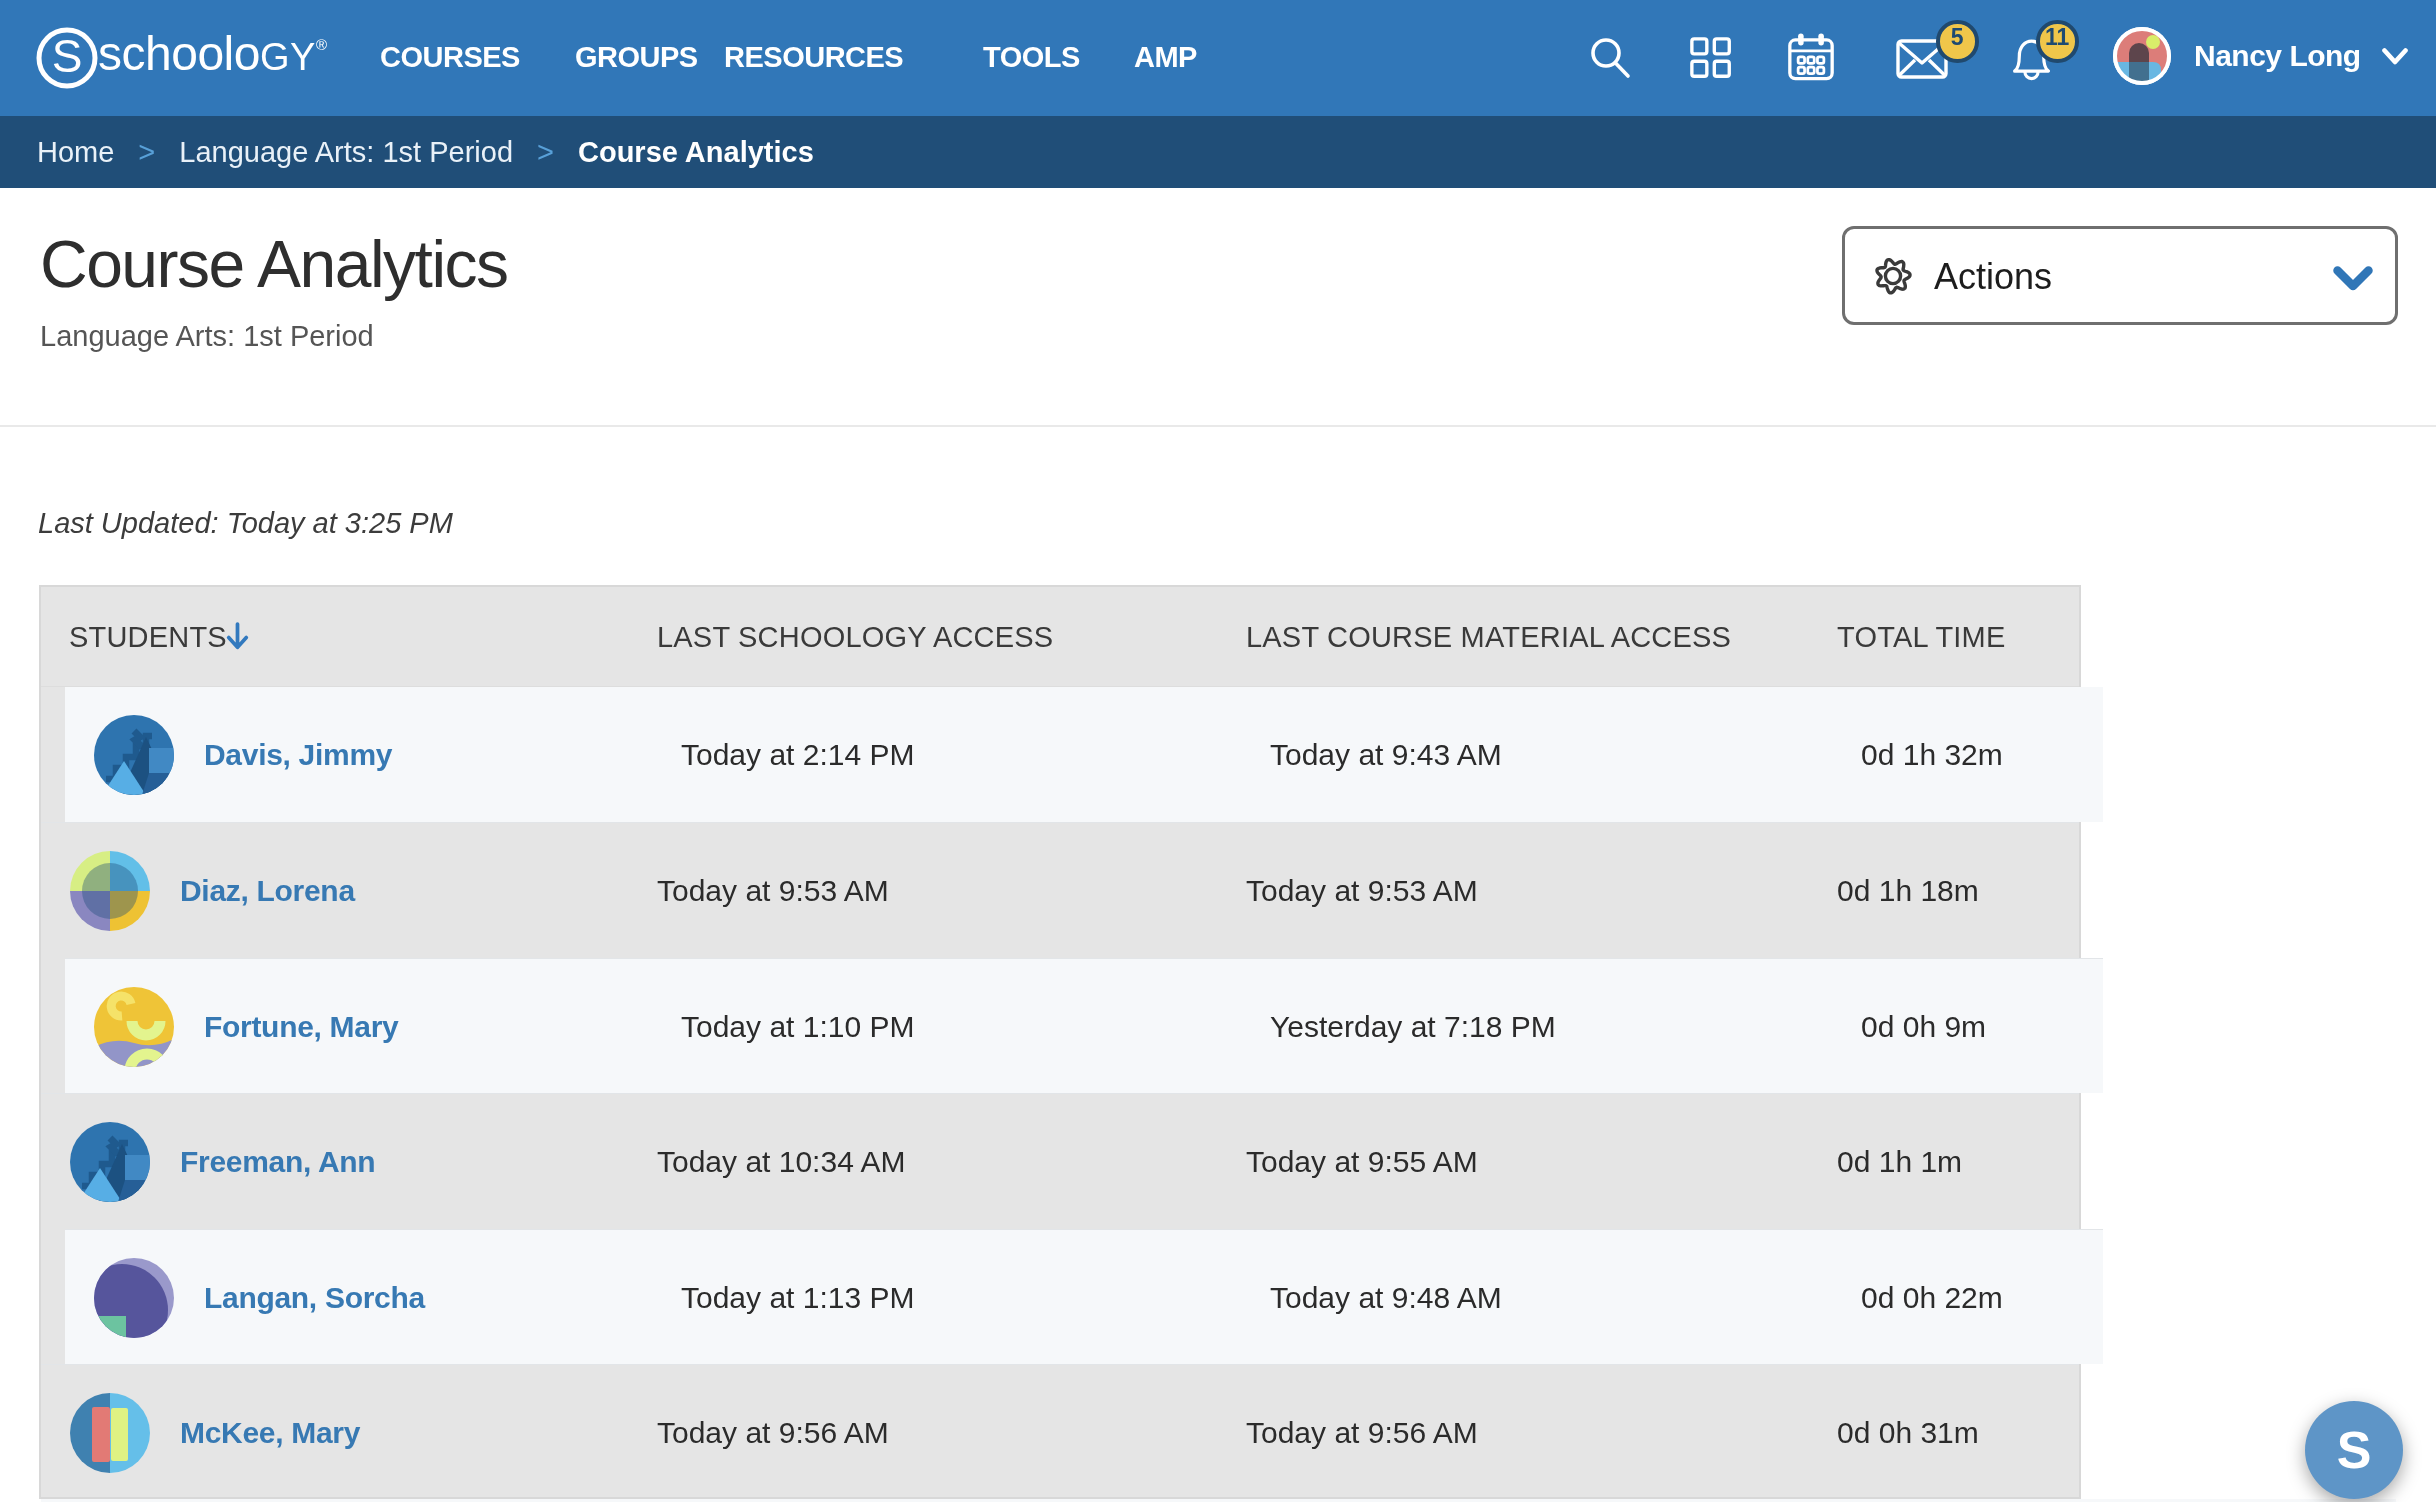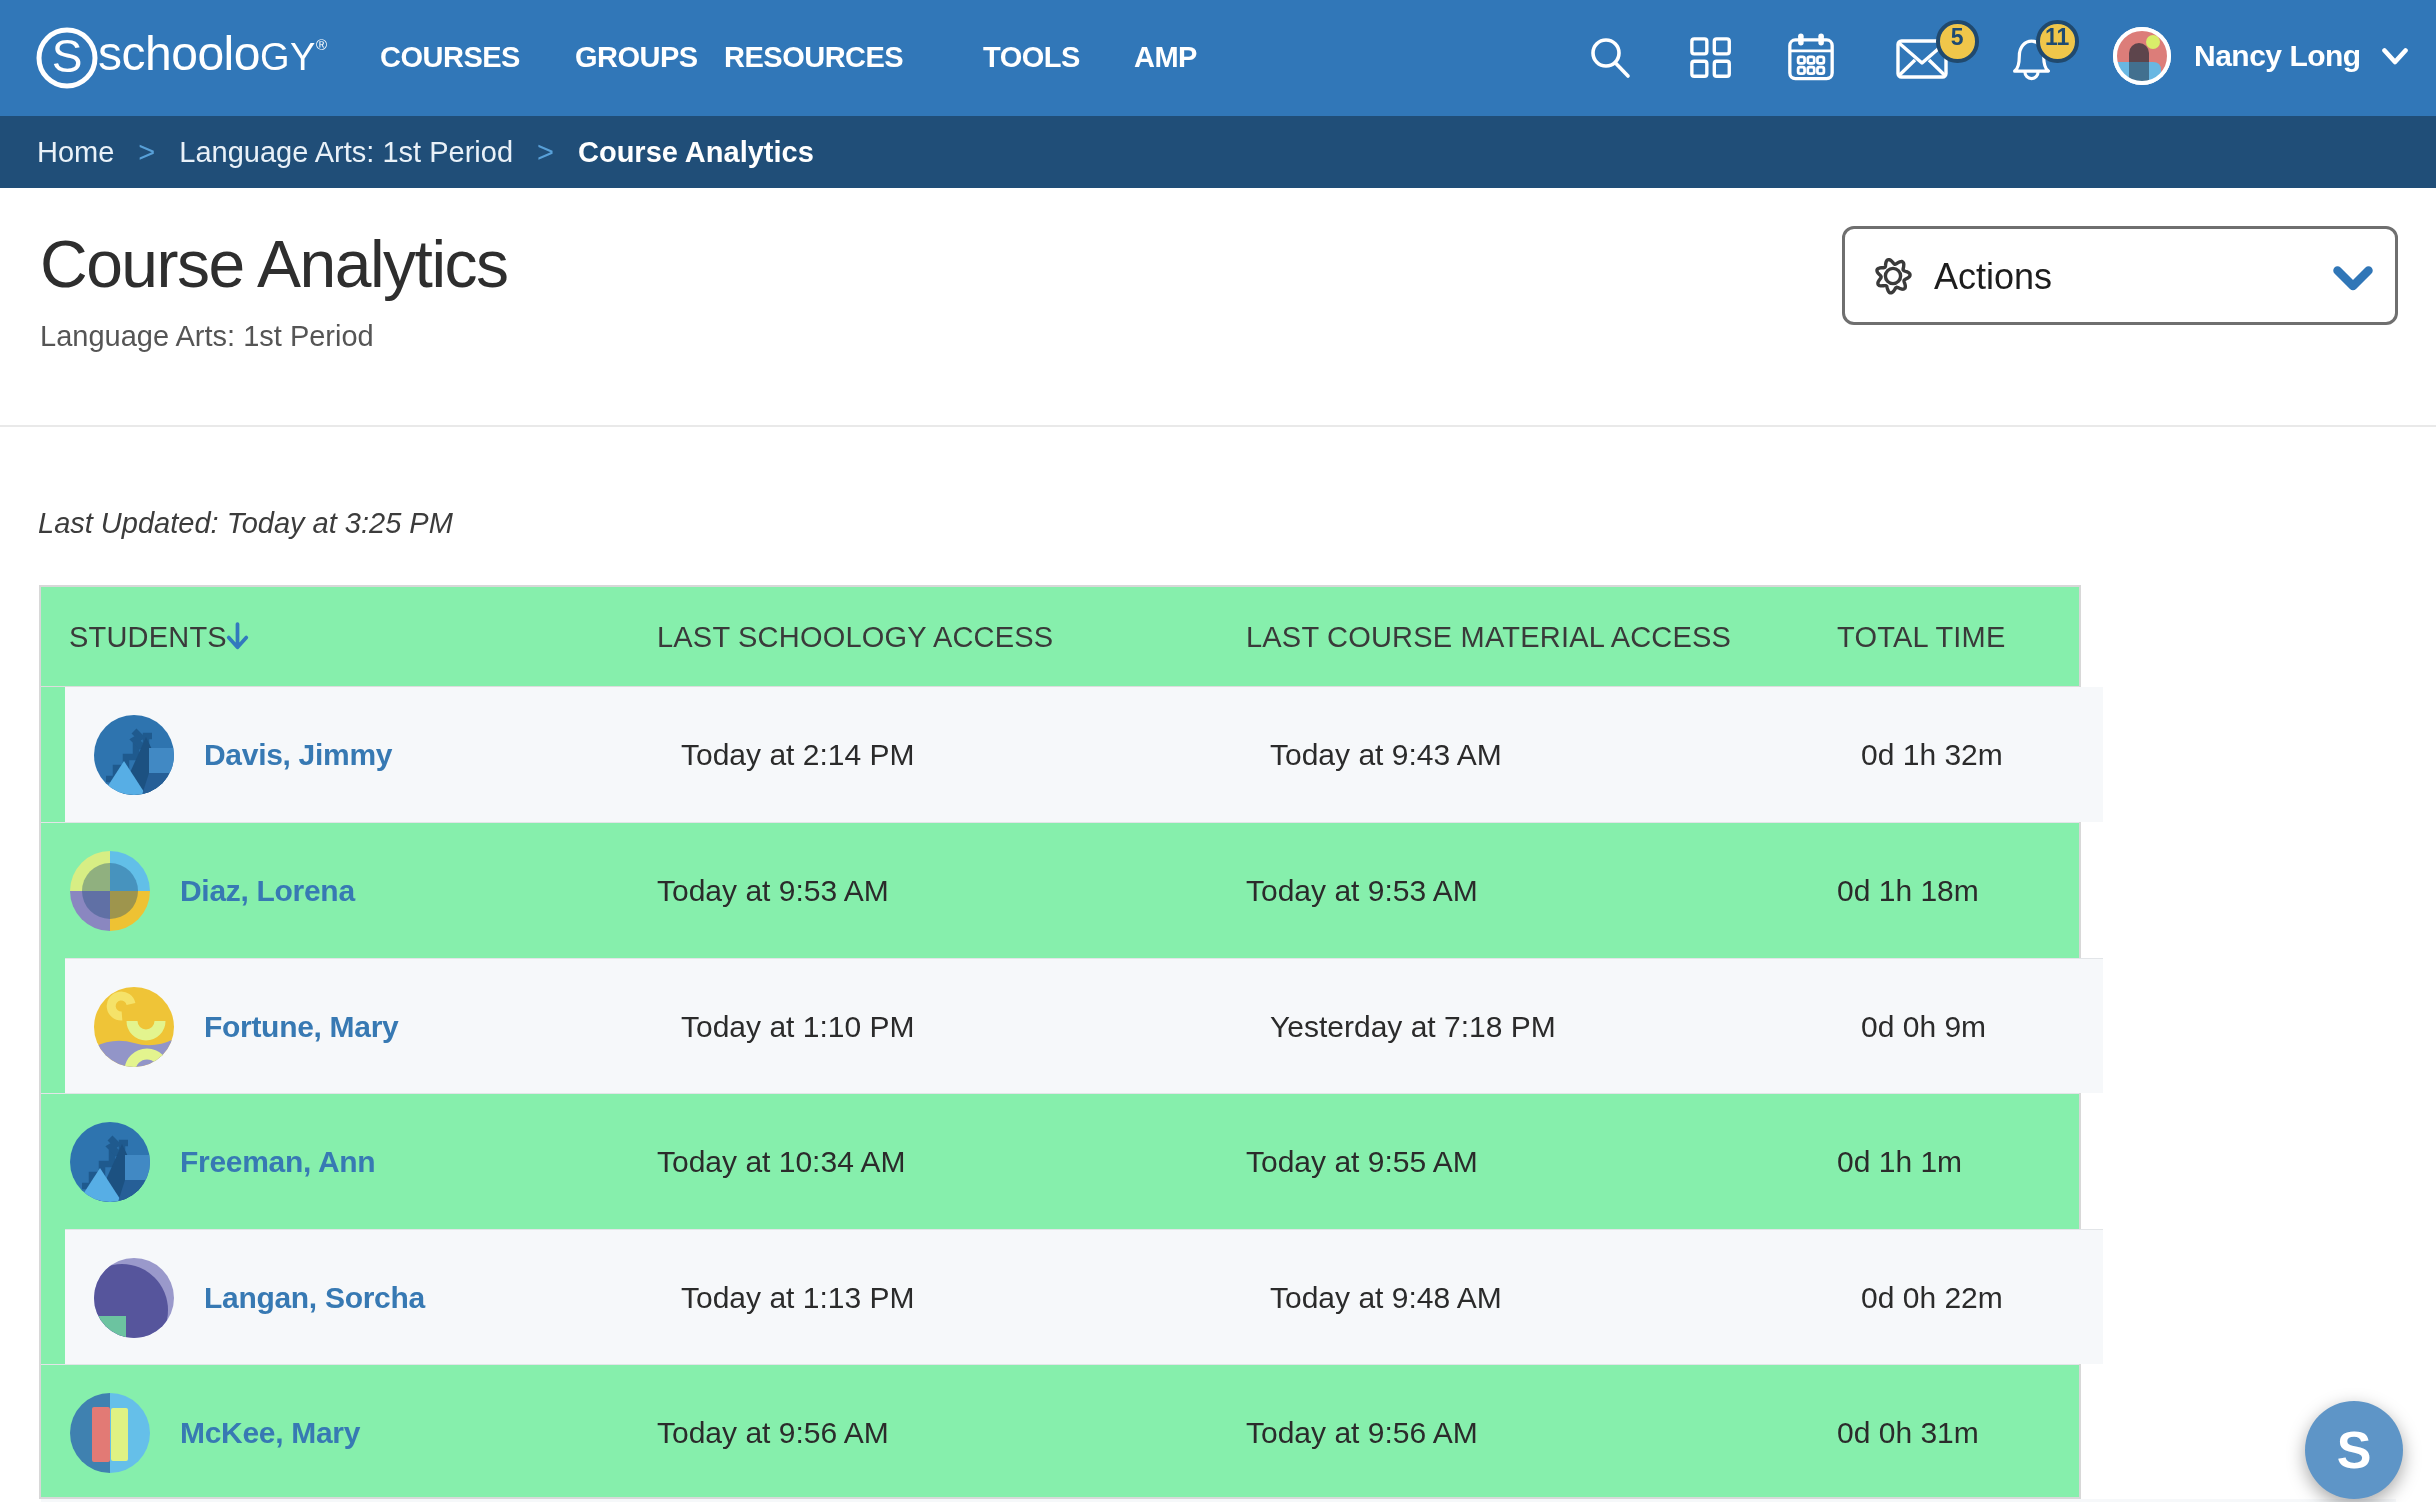--- a/index.html
+++ b/index.html
@@ -32,21 +32,21 @@
 .h1 { position:absolute; left:40px; top:226px; font-size:66px; font-weight:300; color:#2e2e2e; letter-spacing:-1.5px; }
 .h2 { position:absolute; left:40px; top:320px; font-size:29px; color:#555; }
 .actions { position:absolute; left:1842px; top:226px; width:556px; height:99px; border:3px solid #6f6f6f;
   border-radius:12px; background:#fff; }
 .actions .txt { position:absolute; left:89px; top:27px; font-size:36px; color:#1d1d1d; }
 .hr { position:absolute; left:0; top:425px; width:2436px; height:2px; background:#e9e9e9; }
 .updated { position:absolute; left:38px; top:507px; font-size:29px; font-style:italic; color:#3c3c3c; }
 
 
 .tbl { position:absolute; left:39px; top:585px; width:2042px; height:914px;
-  border:2px solid #d8d8d8; background:#86efac; }
+  border:2px solid #d8d8d8; background:#e5e5e5; }
 .thead { position:absolute; left:0; top:0; width:100%; height:100px; border-bottom:1px solid #dddddd; }
 .th { position:absolute; top:0; line-height:100px; font-size:29px; color:#3a3a3a; letter-spacing:0.2px; }
 .c1 { left:28px; } .c2 { left:616px; } .c3 { left:1205px; } .c4 { left:1796px; }
 .row { position:absolute; left:0; width:100%; height:135.5px; }
 .row.alt { background:#f6f8fa;margin-left:24px; }
 .row + .row { border-top:1px solid #e2e5e8; }
 .r1 { top:99.5px; } .r2 { top:235px; } .r3 { top:370.5px; } .r4 { top:506px; } .r5 { top:641.5px; } .r6 { top:777px; }
 .ava { position:absolute; left:29px; top:28px; }
 .nm { position:absolute; top:0; line-height:135px; font-size:30px; font-weight:bold; color:#3779b3; letter-spacing:-0.3px; }
 .nm { left:139px; }

